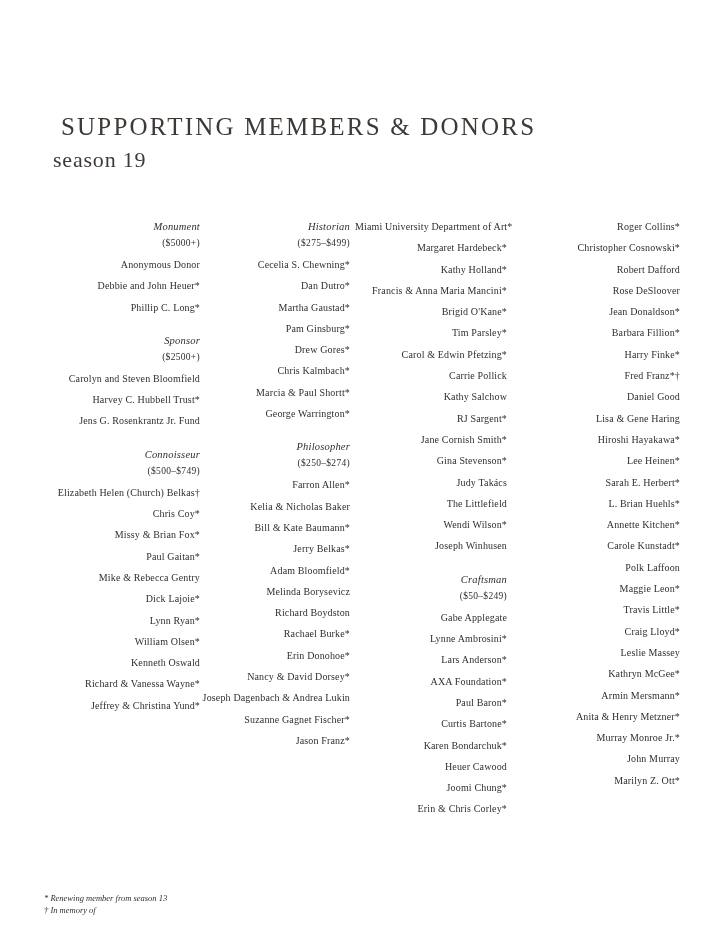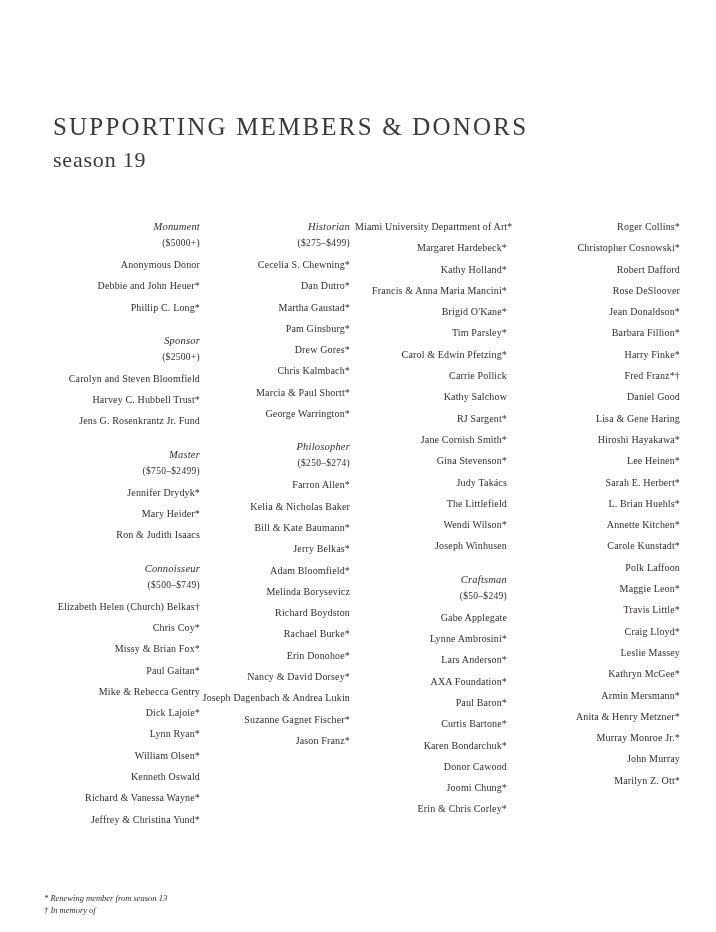--- a/index.html
+++ b/index.html
@@ -69,45 +69,38 @@
     top: 892px;
     font-size: 8.5px;
     line-height: 12px;
     color: #332e2b;
     font-style: italic;
   }
 </style>
 </head>
 <body style="background: rgb(255, 255, 255); color: rgb(51, 46, 43);">
 
-<div class="page-title" style="color: rgb(62, 57, 53);">SUPPORTING MEMBERS &amp; DONORS</div>
+<div class="page-title" style="color: rgb(62, 57, 53); margin-left: 8px;">SUPPORTING MEMBERS &amp; DONORS</div>
 <div class="page-subtitle" style="color: rgb(62, 57, 53);">season 19</div>
 
 <div class="columns">
     <div class="col col-1">
       <div class="section">
         <div class="tier-name">Monument</div>
         <div class="tier-range">($5000+)</div>
         <div class="entry">Anonymous Donor</div>
         <div class="entry">Debbie and John Heuer*</div>
         <div class="entry">Phillip C. Long*</div>
       </div>
       <div class="section">
         <div class="tier-name">Sponsor</div>
         <div class="tier-range">($2500+)</div>
         <div class="entry">Carolyn and Steven Bloomfield</div>
         <div class="entry">Harvey C. Hubbell Trust*</div>
         <div class="entry">Jens G. Rosenkrantz Jr. Fund</div>
-      </div>
-      <div class="section">
-        <div class="tier-name">Master</div>
-        <div class="tier-range">($750–$2499)</div>
-        <div class="entry">Jennifer Drydyk*</div>
-        <div class="entry">Mary Heider*</div>
-        <div class="entry">Ron &amp; Judith Isaacs</div>
       </div>
       <div class="section">
         <div class="tier-name">Connoisseur</div>
         <div class="tier-range">($500–$749)</div>
         <div class="entry">Elizabeth Helen (Church) Belkas†</div>
         <div class="entry">Chris Coy*</div>
         <div class="entry">Missy &amp; Brian Fox*</div>
         <div class="entry">Paul Gaitan*</div>
         <div class="entry">Mike &amp; Rebecca Gentry</div>
         <div class="entry">Dick Lajoie*</div>
@@ -171,21 +164,21 @@
       <div class="section">
         <div class="tier-name">Craftsman</div>
         <div class="tier-range">($50–$249)</div>
         <div class="entry">Gabe Applegate</div>
         <div class="entry">Lynne Ambrosini*</div>
         <div class="entry">Lars Anderson*</div>
         <div class="entry">AXA Foundation*</div>
         <div class="entry">Paul Baron*</div>
         <div class="entry">Curtis Bartone*</div>
         <div class="entry">Karen Bondarchuk*</div>
-        <div class="entry">Donor Cawood</div>
+        <div class="entry">Heuer Cawood</div>
         <div class="entry">Joomi Chung*</div>
         <div class="entry">Erin &amp; Chris Corley*</div>
       </div>
     </div>
     <div class="col col-4">
       <div class="section">
         <div class="entry">Roger Collins*</div>
         <div class="entry">Christopher Cosnowski*</div>
         <div class="entry">Robert Dafford</div>
         <div class="entry">Rose DeSloover</div>

